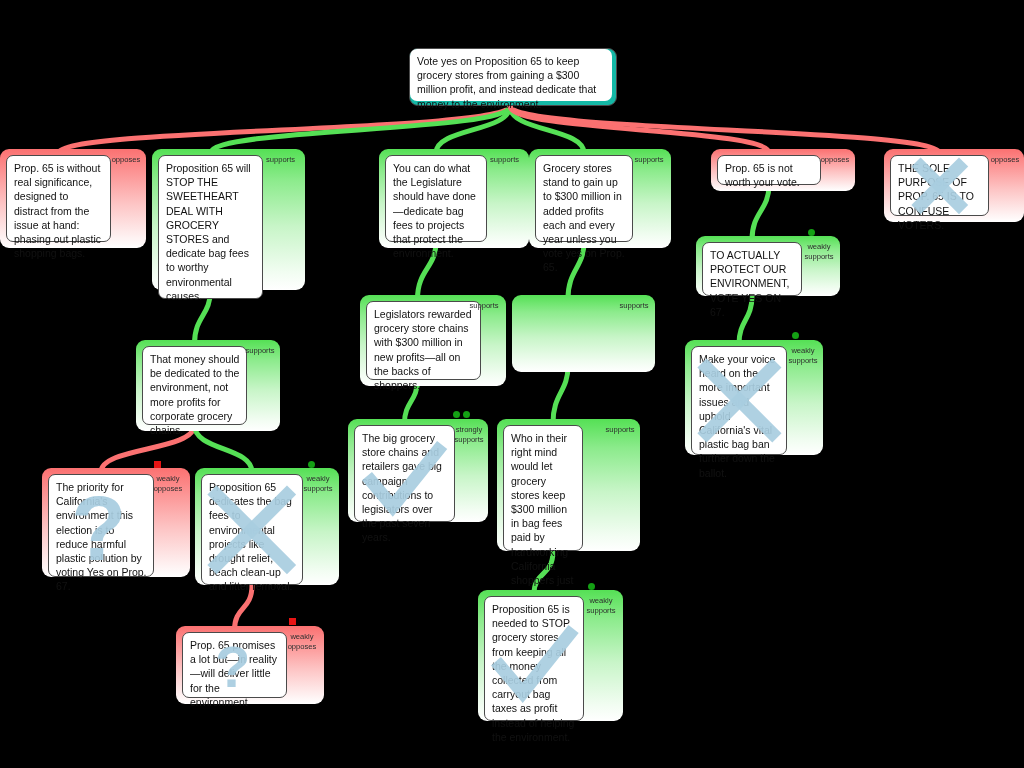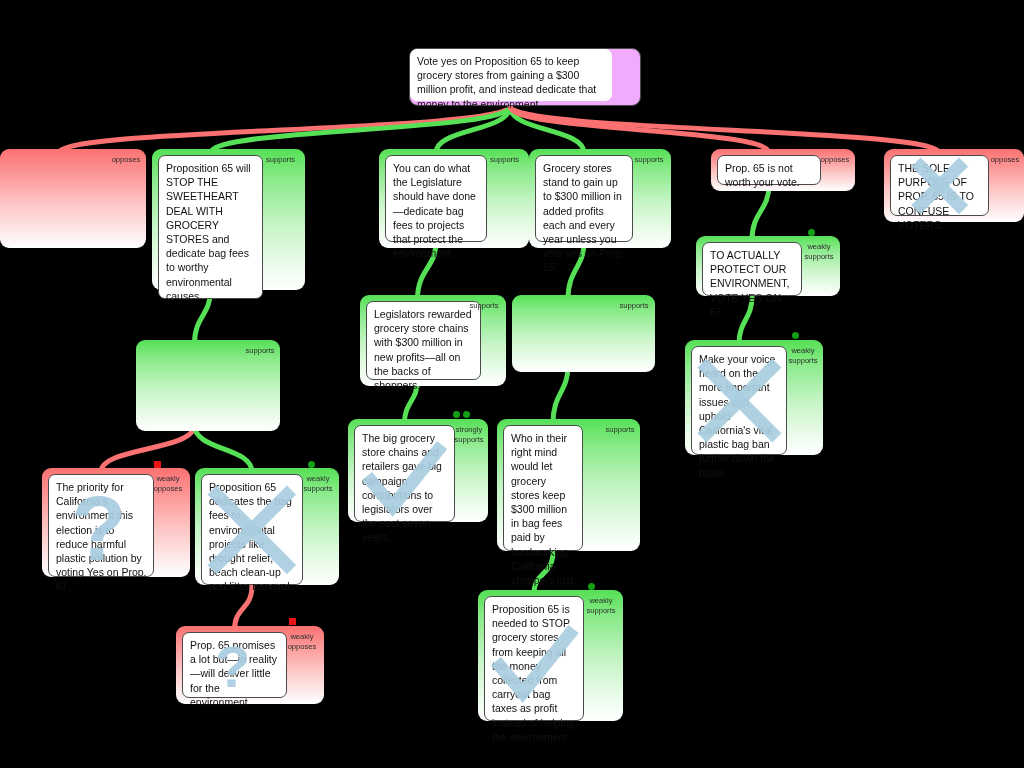--- a/index.html
+++ b/index.html
@@ -67,24 +67,25 @@
       <path d="M 553 551 C 553 577 534 570.65 534 594" fill="none" stroke="#55e055" stroke-width="5" stroke-linecap="round"></path>
       <line x1="525" y1="594" x2="543" y2="594" stroke="#55e055" stroke-width="5" stroke-linecap="round"></line>
       <path d="M 194.5 425 C 194.5 451 101 446.85 101 472" fill="none" stroke="#fb7171" stroke-width="5" stroke-linecap="round"></path>
       <line x1="92" y1="472" x2="110" y2="472" stroke="#fb7171" stroke-width="5" stroke-linecap="round"></line>
       <path d="M 194.5 425 C 194.5 451 252 446.85 252 472" fill="none" stroke="#55e055" stroke-width="5" stroke-linecap="round"></path>
       <line x1="243" y1="472" x2="261" y2="472" stroke="#55e055" stroke-width="5" stroke-linecap="round"></line>
       <path d="M 252 585 C 252 611 234.5 605.75 234.5 630" fill="none" stroke="#fb7171" stroke-width="5" stroke-linecap="round"></path>
       <line x1="225.5" y1="630" x2="243.5" y2="630" stroke="#fb7171" stroke-width="5" stroke-linecap="round"></line>
     </svg>
   <div id="nodes">
-      <div class="node root" style="background: #f0abfc; border: 1px solid rgb(74, 74, 74); left: 409px; top: 48px; width: 232px; height: 58px;">
+      <div class="node root" style="background: #14b8a6; border: 1px solid rgb(74, 74, 74); left: 409px; top: 48px; width: 208px; height: 58px;">
         <div class="box" style="left: 0px; top: 0px; border: none; width: 202px; height: 52px;">Vote yes on Proposition 65 to keep grocery stores from gaining a $300 million profit, and instead dedicate that money to the environment.</div>
       </div>
       <div class="node opposes" style="left: 0px; top: 149px; width: 146px; height: 99px;">
+        <div class="box" style="width: 105px; height: 87px;">Prop. 65 is without real significance, designed to distract from the issue at hand: phasing out plastic shopping bags.</div>
         <div class="rel" style="left: 106px; width: 40px;">opposes</div>
       </div>
       <div class="node supports" style="left: 152px; top: 149px; width: 153px; height: 141px;">
         <div class="box" style="width: 105px; height: 144px;">Proposition 65 will STOP THE SWEETHEART DEAL WITH GROCERY STORES and dedicate bag fees to worthy environmental causes.</div>
         <div class="rel" style="left: 106px; width: 45px;">supports</div>
       </div>
       <div class="node supports" style="left: 379px; top: 149px; width: 150px; height: 99px;">
         <div class="box" style="width: 102px; height: 87px;">You can do what the Legislature should have done—dedicate bag fees to projects that protect the environment.</div>
         <div class="rel" style="left: 103px; width: 45px;">supports</div>
       </div>
@@ -94,20 +95,21 @@
       </div>
       <div class="node opposes" style="left: 711px; top: 149px; width: 144px; height: 42px;">
         <div class="box" style="width: 104px; height: 30px;">Prop. 65 is not worth your vote.</div>
         <div class="rel" style="left: 105px; width: 38px;">opposes</div>
       </div>
       <div class="node opposes" style="left: 884px; top: 149px; width: 140px; height: 73px;">
         <div class="box" style="width: 99px; height: 61px;">THE SOLE PURPOSE OF PROP. 65 IS TO CONFUSE VOTERS.</div>
         <div class="rel" style="left: 102px; width: 38px;">opposes</div>
       </div>
       <div class="node supports" style="left: 136px; top: 340px; width: 144px; height: 91px;">
+        <div class="box" style="width: 105px; height: 79px;">That money should be dedicated to the environment, not more profits for corporate grocery chains.</div>
         <div class="rel" style="left: 105px; width: 38px;">supports</div>
       </div>
       <div class="node supports" style="left: 360px; top: 295px; width: 146px; height: 91px;">
         <div class="box" style="width: 115px; height: 79px;">Legislators rewarded grocery store chains with $300 million in new profits—all on the backs of shoppers.</div>
         <div class="rel" style="left: 103px; width: 42px;">supports</div>
       </div>
       <div class="node supports" style="left: 512px; top: 295px; width: 143px; height: 77px;">
         <div class="rel" style="left: 102px; width: 40px;">supports</div>
       </div>
       <div class="node supports" style="left: 696px; top: 236px; width: 144px; height: 60px;">

